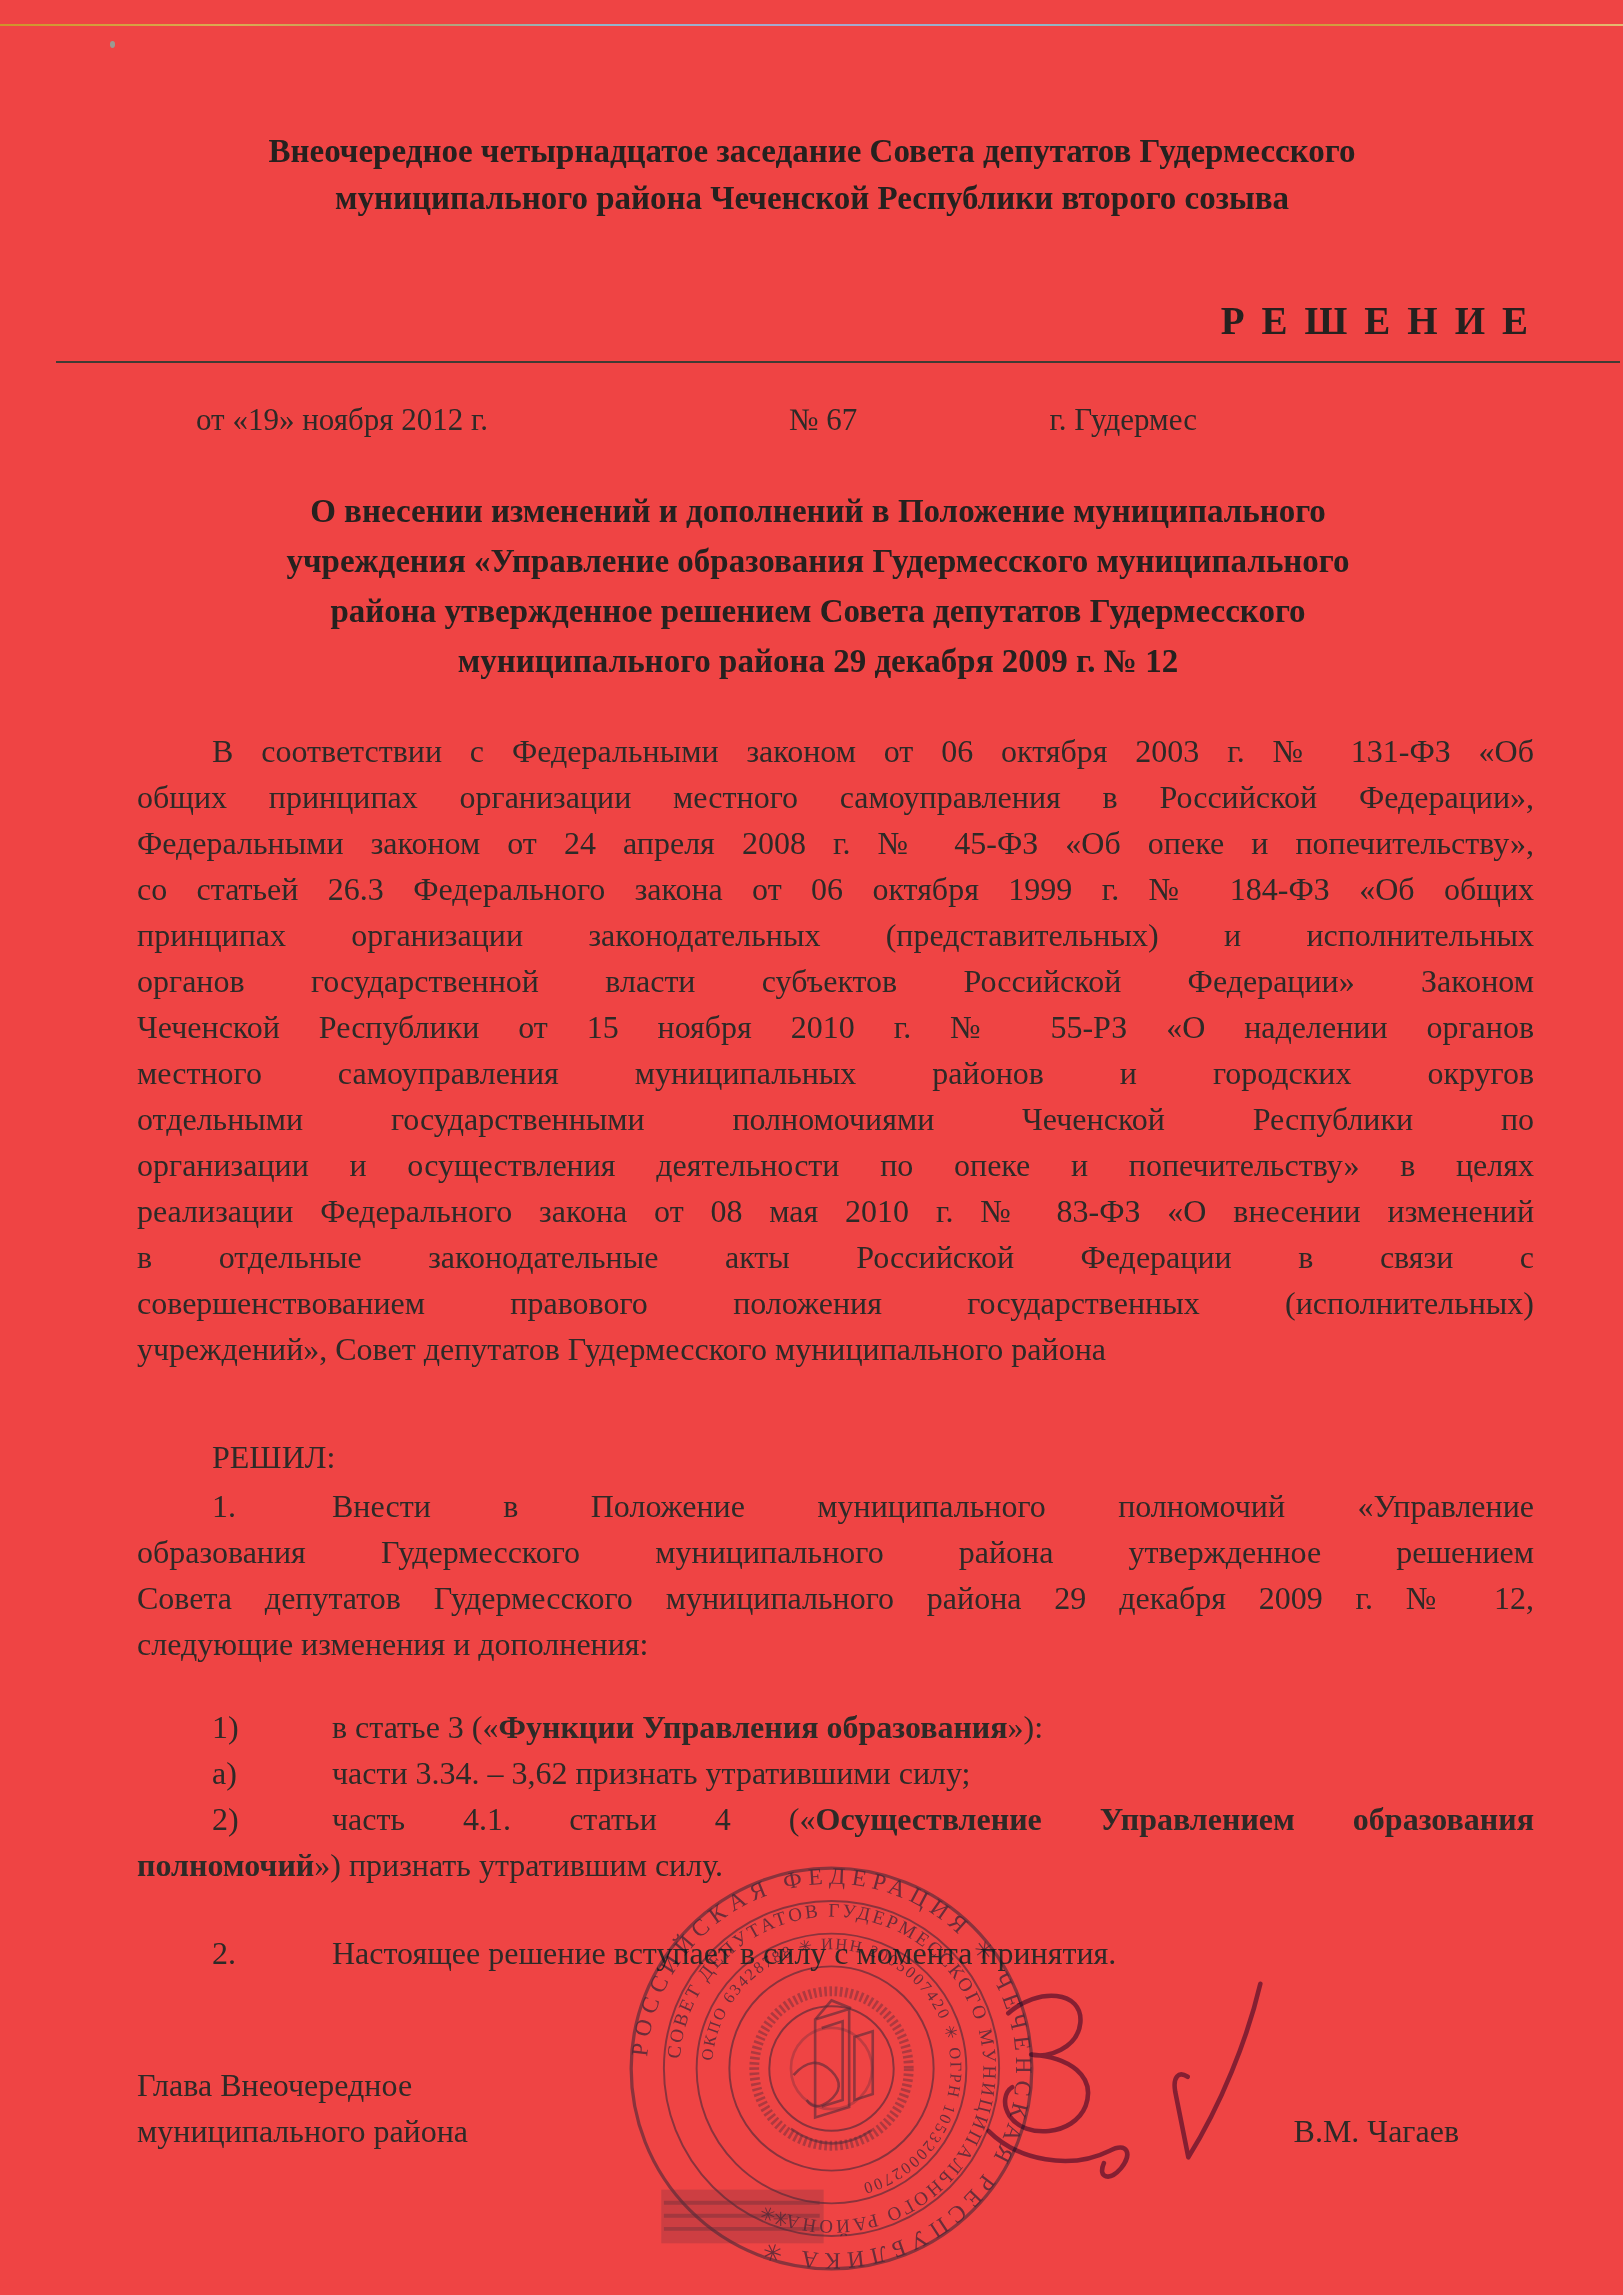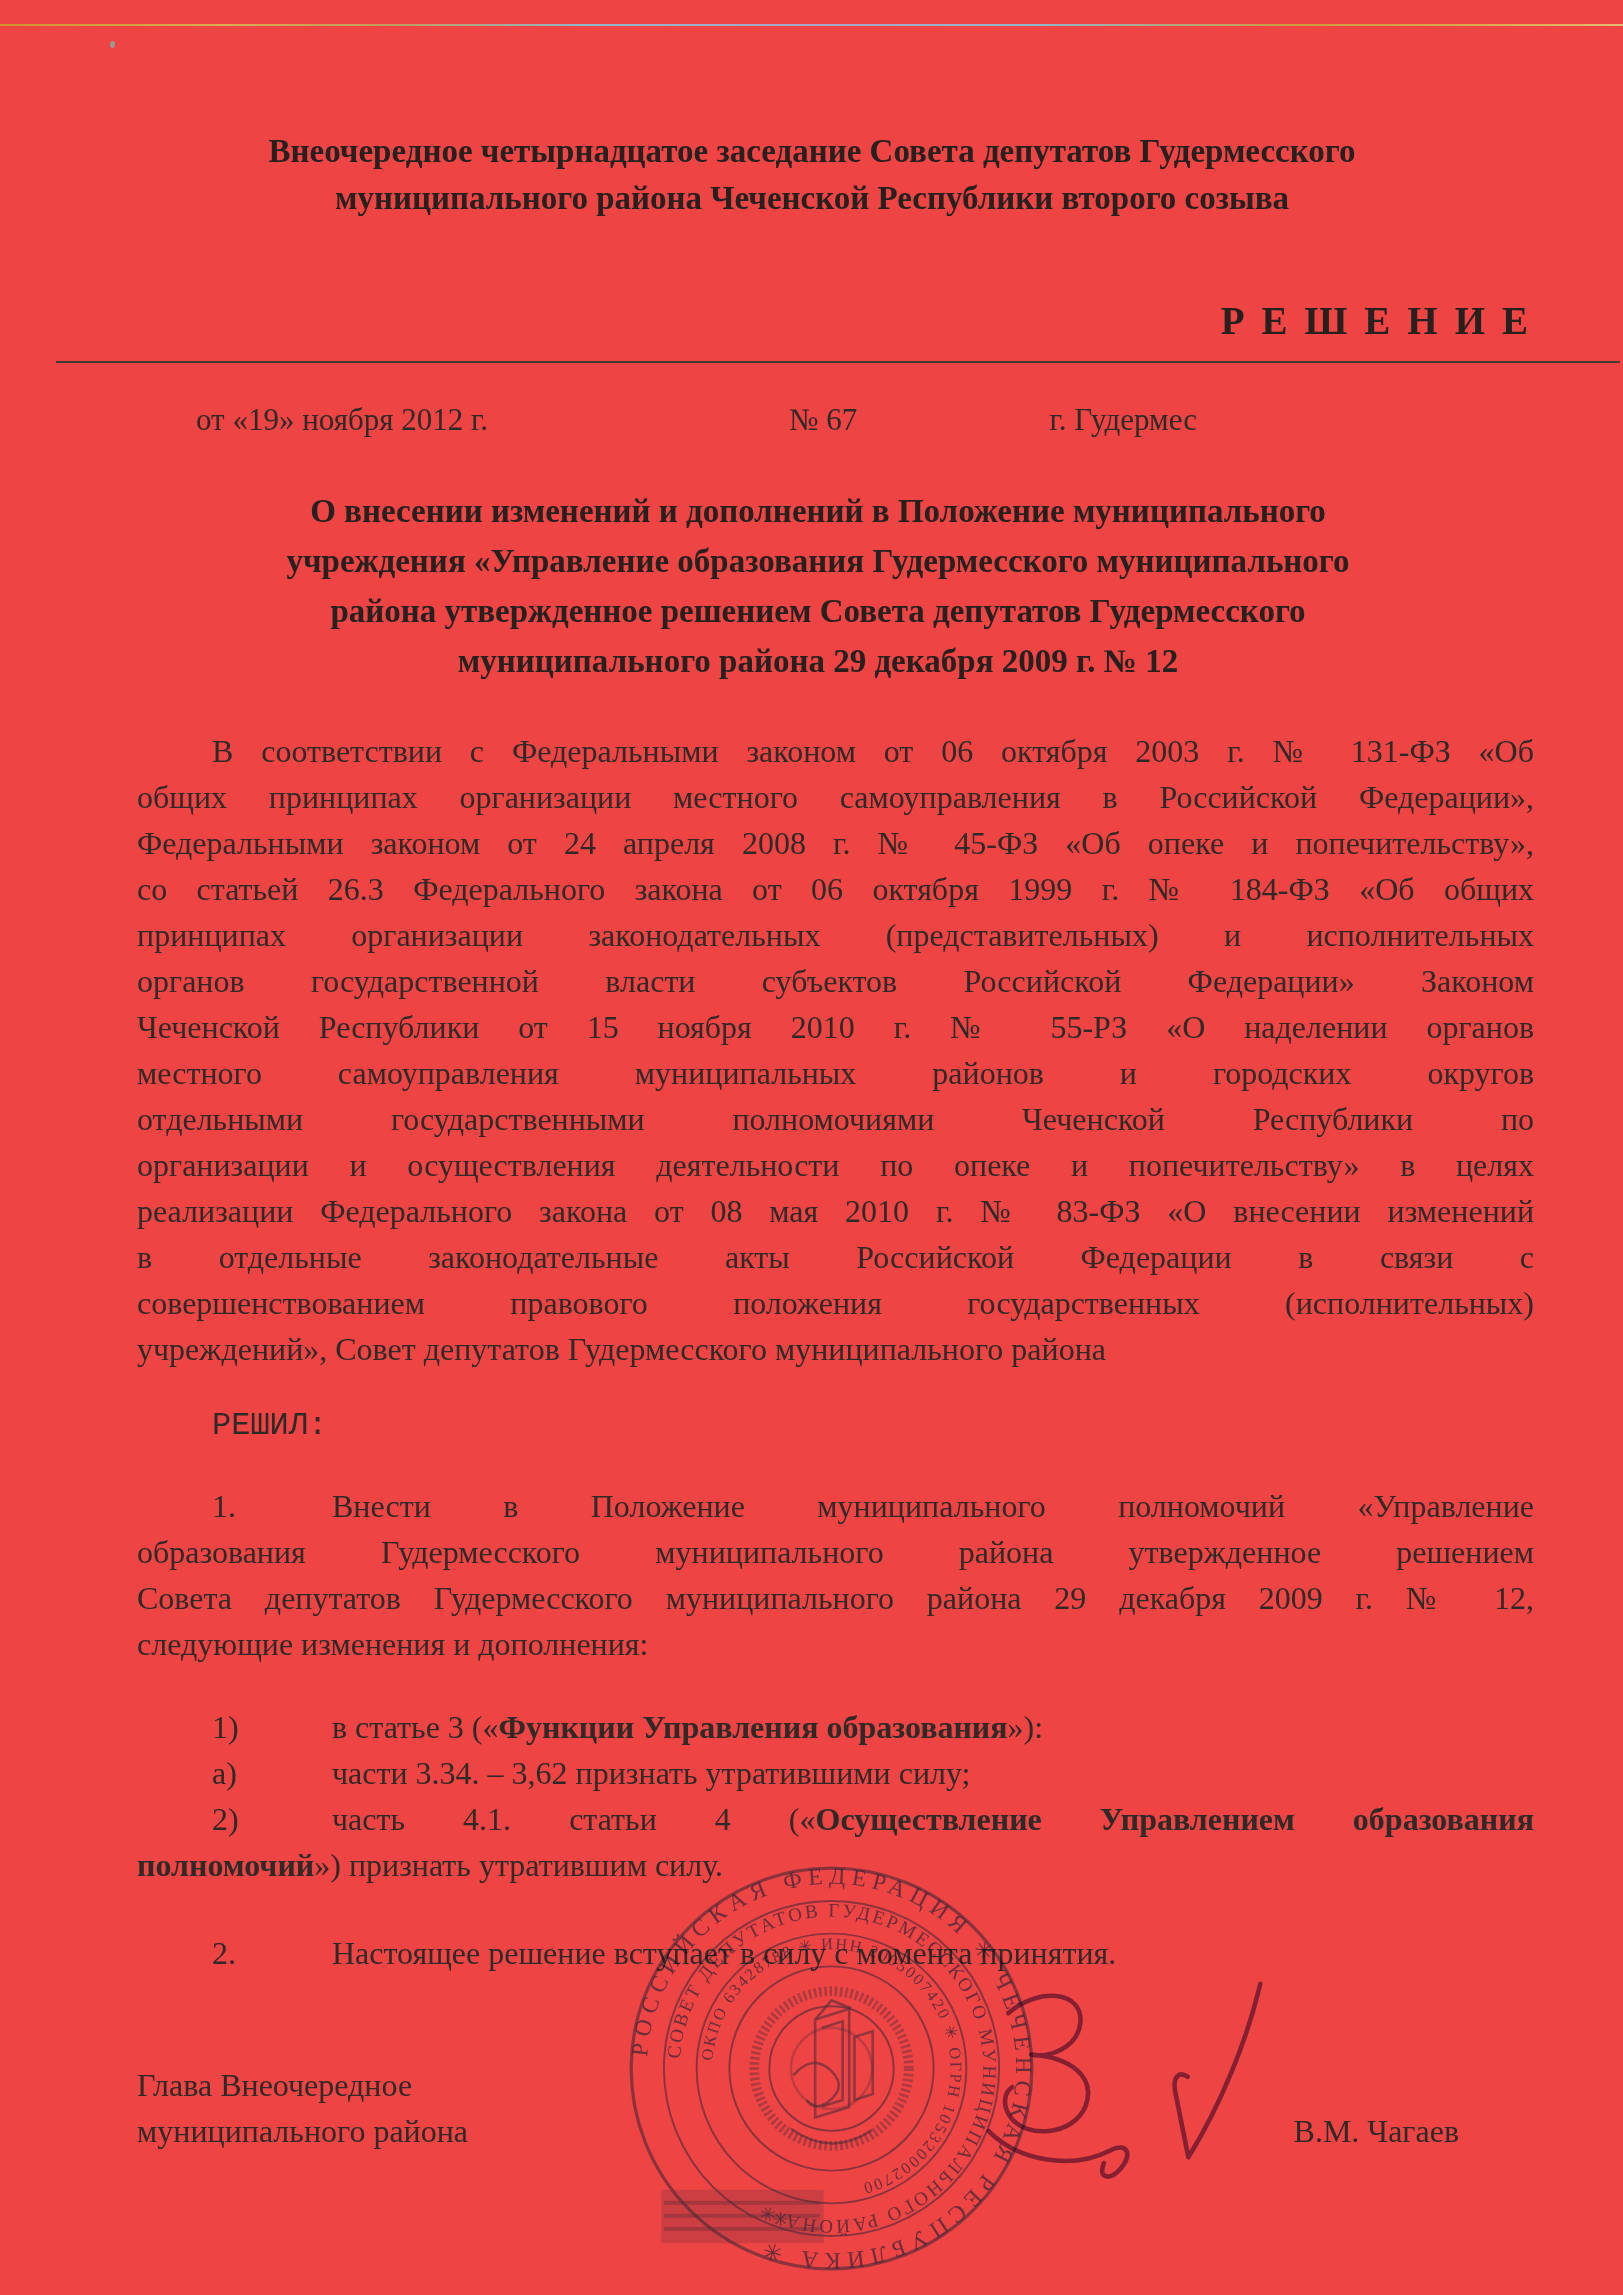--- a/index.html
+++ b/index.html
@@ -27,21 +27,21 @@
   .meta{left:0; top:398px; width:1366px; height:43px; font-size:31px; line-height:43px;}
   .meta .m-date{position:absolute; left:196px;}
   .meta .m-num{position:absolute; left:789px;}
   .meta .m-place{position:absolute; right:169px;}
   
   .title{left:85px; top:486px; width:1466px; font-weight:bold; font-size:33px; color:#26211f;}
   .title .line{text-align:center !important; text-align-last:auto !important; line-height:50px;}
   
   .body-block{left:137px; width:1397px; font-size:32px; line-height:46px;}
   .preamble{top:728px;}
-  .resolved{top:1402px; line-height:47px; text-indent:75px;font-family:Liberation Mono, monospace;}
+  .resolved{top:1434px; line-height:47px; text-indent:75px;}
   .item1{top:1483px;}
   .amendments{top:1704px;}
   .item2{top:1930px;}
   .line{text-align:justify; text-align-last:justify;}
   .line.noj{text-align-last:auto;}
   .line.ind{text-indent:75px;}
   .marker{display:inline-block; width:120px; text-indent:0;}
   .b{font-weight:bold;}
   
   .signature{left:137px; top:2062px; width:1397px; font-size:32px; line-height:46px;}

